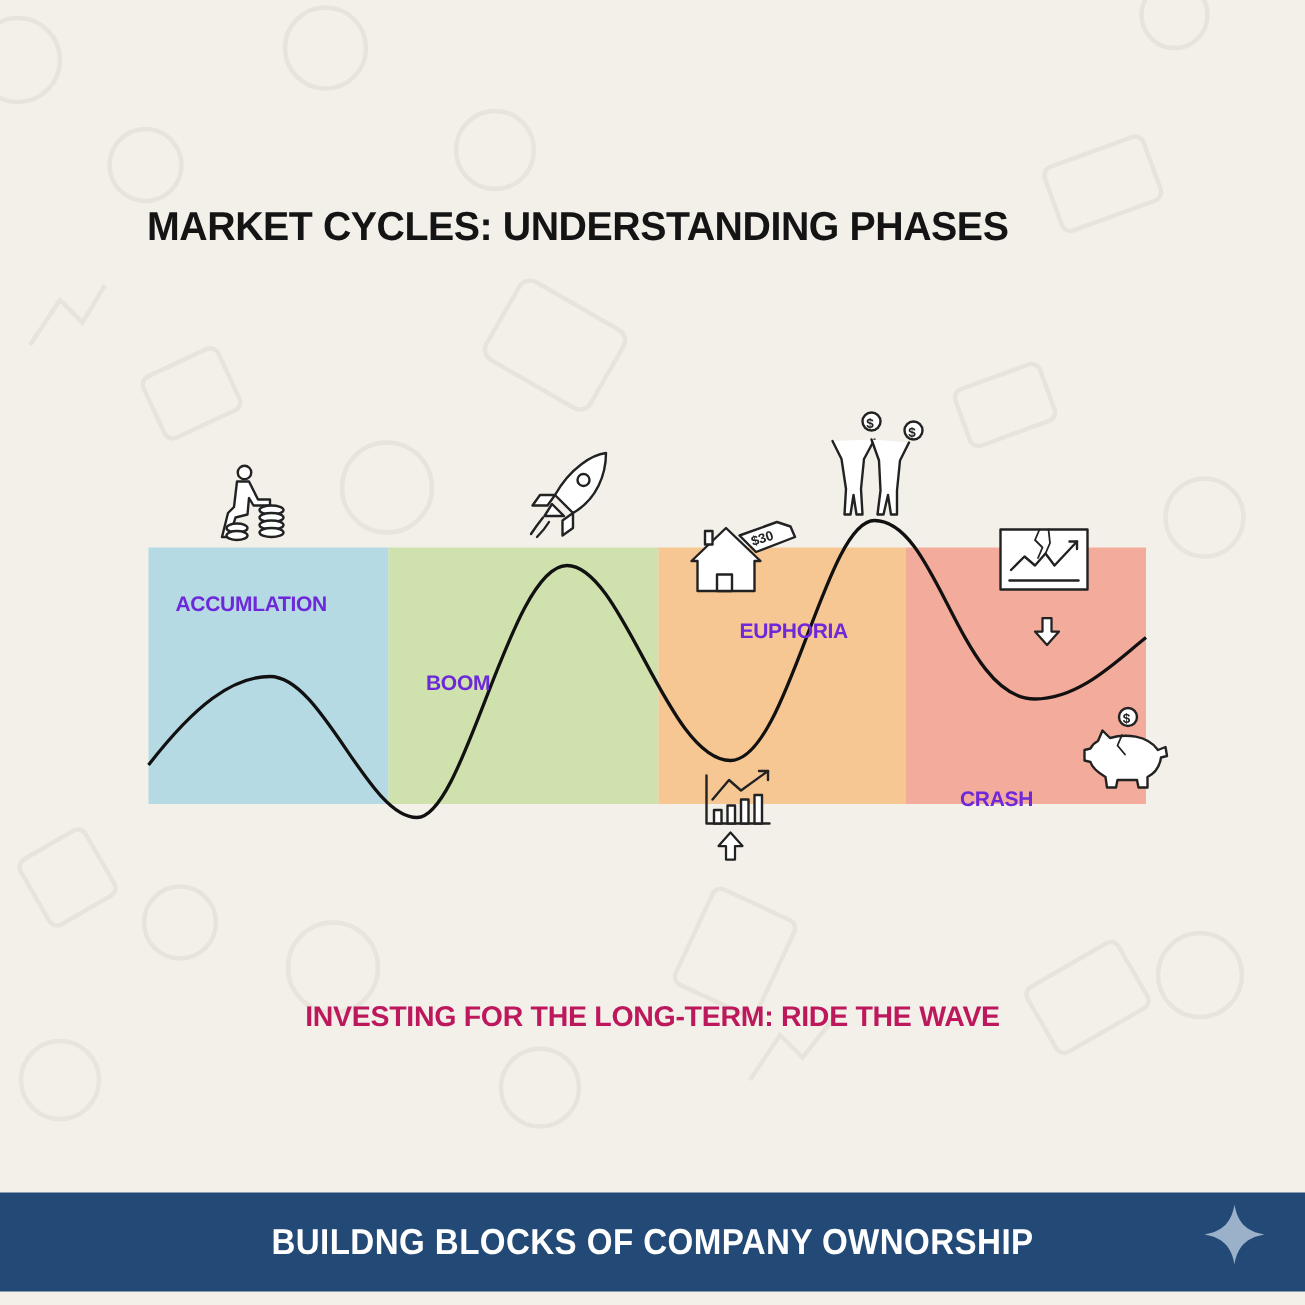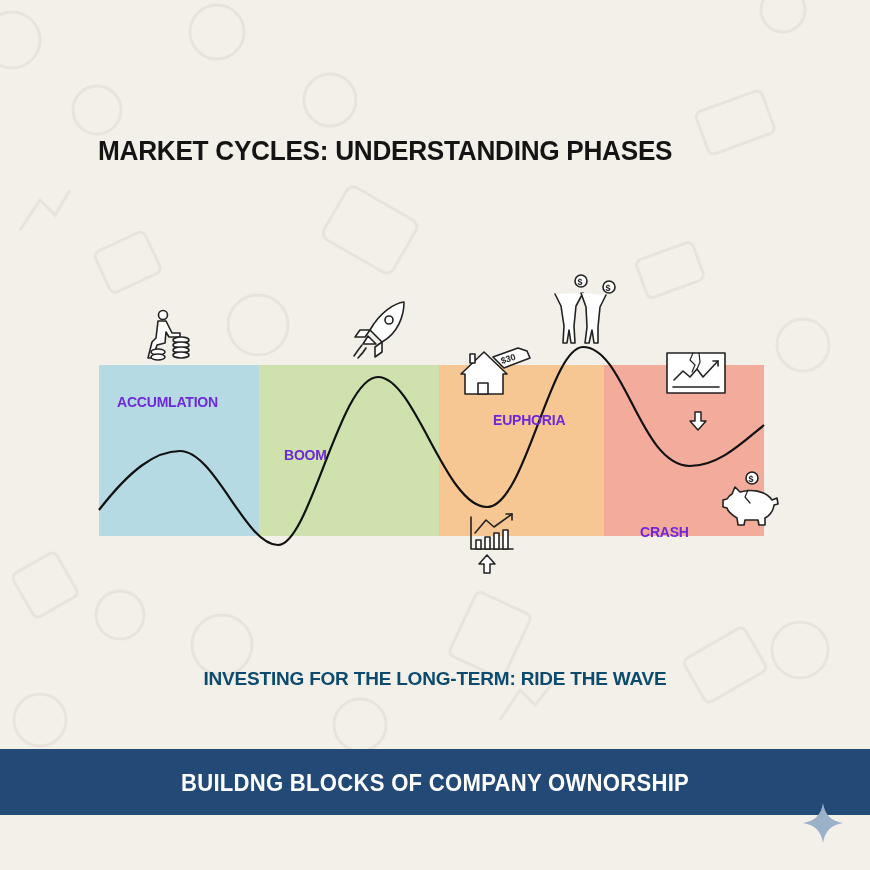--- a/index.html
+++ b/index.html
@@ -16,25 +16,25 @@
     transform: scaleX(0.97); transform-origin: left center;
     white-space: nowrap;
   }
   .diagram { position: absolute; left: 0; top: 0; width: 870px; height: 600px; }
   .phase-label {
     position: absolute; font-weight: bold; font-size: 14px; color: #6d28d9;
     white-space: nowrap; letter-spacing: -0.2px;
   }
   .subtitle {
     position: absolute; left: 0; width: 870px; top: 668px; text-align: center;
-    font-weight: bold; font-size: 19px; color: #0c4a6e; letter-spacing: -0.2px;
+    font-weight: bold; font-size: 19px; color: #be185d; letter-spacing: -0.2px;
     white-space: nowrap;
   }
   .footer {
-    position: absolute; left: 0; top: 749px; width: 870px; height: 66px;
+    position: absolute; left: 0; top: 795px; width: 870px; height: 66px;
     background: #234a77;
   }
   .footer-text {
     position: absolute; left: 0; width: 870px; top: 20px; text-align: center;
     font-family: "Liberation Sans", sans-serif; font-weight: bold;
     font-size: 24px; color: #ffffff; letter-spacing: 0.3px;
     transform: scaleX(0.92); transform-origin: center;
     white-space: nowrap;
   }
   .sparkle { position: absolute; left: 800px; top: 800px; }

